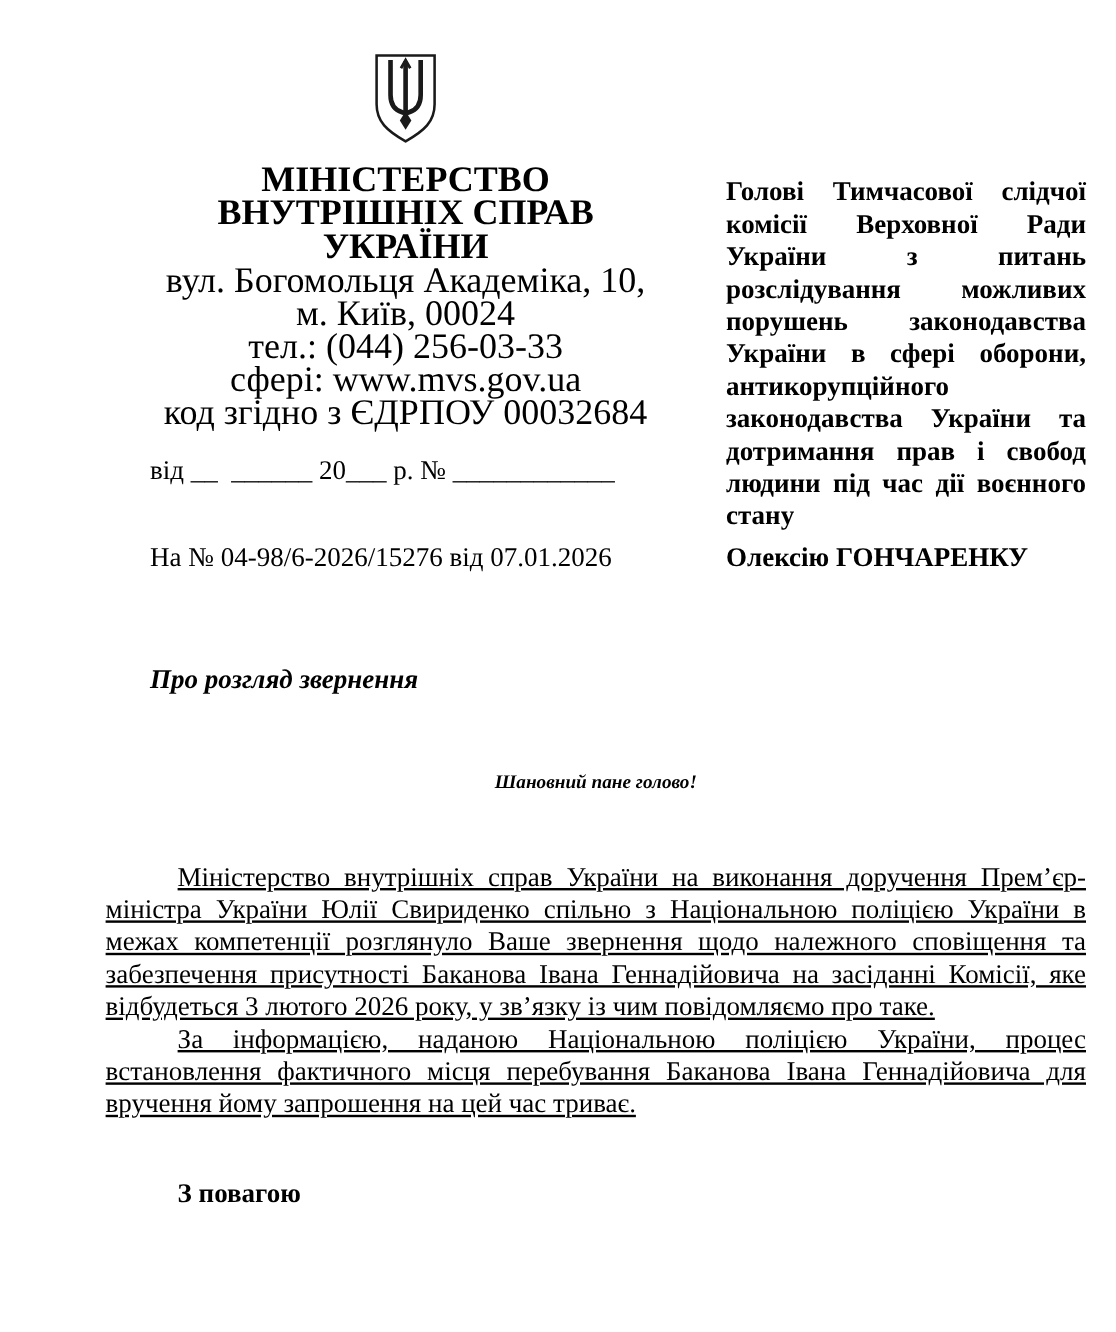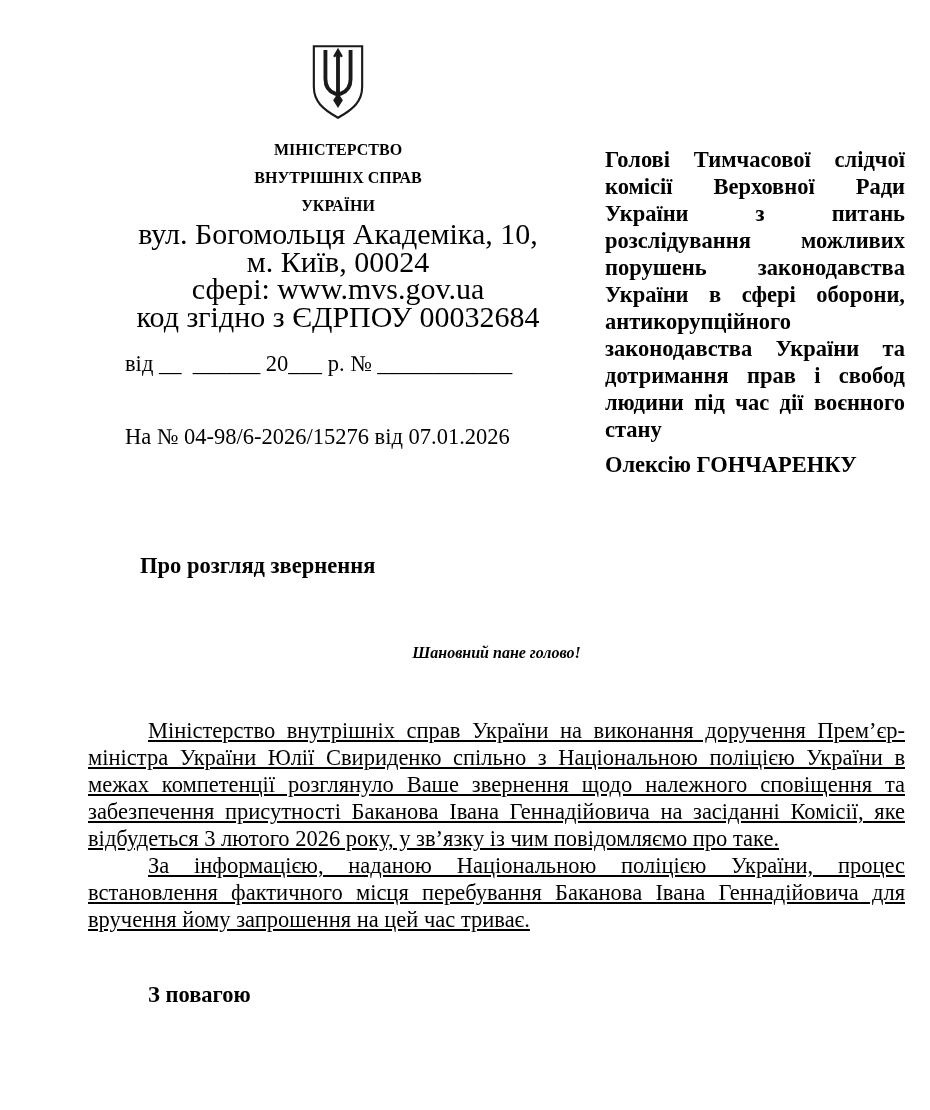--- a/index.html
+++ b/index.html
@@ -12,35 +12,35 @@
     background: #ffffff;
     color: #000000;
     font-family: "Liberation Serif", "DejaVu Serif", serif;
     font-size: 22.5px;
     overflow: hidden;
   }
   .header { display: flex; align-items: flex-start; }
 
   .letterhead { width: 500px; text-align: center; flex: 0 0 auto; }
   .emblem-svg { width: 58px; height: 80px; display: block; margin: 0 auto 14px auto; }
-  .lh-title { font-weight: bold; font-size: 16px; line-height: 28px; }
+  .lh-title { font-weight: bold; font-size: 30px; line-height: 28px; }
   .lh-addr { font-size: 30px; line-height: 27.5px; }
   .date-line {
     text-align: left;
     margin: 20px 0 0 37px;
     white-space: pre;
     line-height: 27px;
   }
   .ref-line { text-align: left; margin: 46px 0 0 37px; line-height: 27px; }
 
   .addressee { width: 300px; margin-left: auto; padding-top: 104px; flex: 0 0 auto; }
   .addr-text { margin: 0; text-align: justify; line-height: 27px; font-weight: bold; }
   .addr-name { font-weight: bold; margin-top: 8px; line-height: 27px; }
 
-  .subject { font-weight: bold; margin: 74px 0 0 52px; line-height: 27px; }
+  .subject { font-weight: bold; margin: 74px 0 0 37px; line-height: 27px; font-style: italic; }
   .salutation {
     text-align: center;
     font-weight: bold;
     font-style: italic;
     font-size: 16px;
     margin-top: 60px;
     line-height: 28px;
   }
   .body-text { margin-top: 50px; }
   .body-text p { margin: 0; text-align: justify; text-indent: 60px; line-height: 27px; text-decoration: underline; }
@@ -75,20 +75,21 @@
 
       <div class="lh-title">
         <div>МІНІСТЕРСТВО</div>
         <div>ВНУТРІШНІХ СПРАВ</div>
         <div>УКРАЇНИ</div>
       </div>
 
       <div class="lh-addr">
         <div>вул. Богомольця Академіка, 10,</div>
         <div>м. Київ, 00024</div>
+        <div>тел.: (044) 256-03-33</div>
         <div>сфері: www.mvs.gov.ua</div>
         <div>код згідно з ЄДРПОУ 00032684</div>
       </div>
 
       <div class="date-line">від __  ______ 20___ р. № ____________</div>
 
       <div class="ref-line">На № 04-98/6-2026/15276 від 07.01.2026</div>
 
     </div>
 

